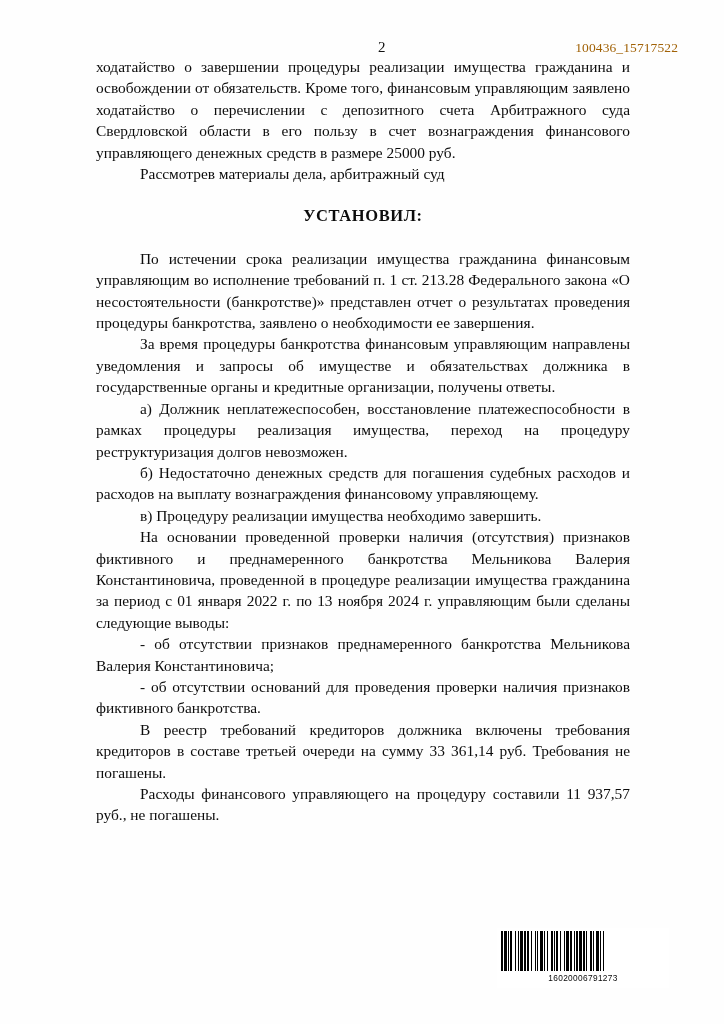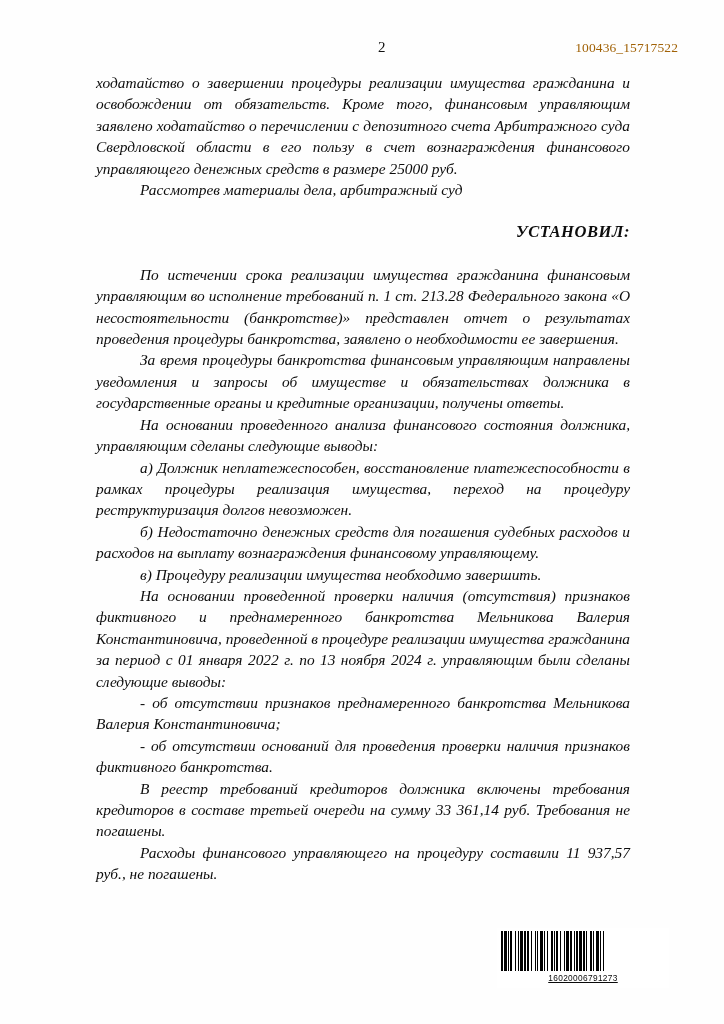--- a/index.html
+++ b/index.html
@@ -49,45 +49,44 @@
     top: 1px;
     font-size: 13.5px;
     line-height: 18px;
     letter-spacing: 0.1px;
     color: #a16207;
   }
 
   
   .content {
     position: absolute;
-    top: 72px;
+    top: 56px;
     left: 96px;
     width: 534px;
-    font-style: italic;
   }
 
   p.para {
     margin: 0;
     font-size: 15.4px;
     line-height: 21.4px;
     text-align: justify;
     text-justify: inter-word;
     text-indent: 44px;
     hyphens: none;
   }
   p.para.noindent {
     text-indent: 0;
   }
 
   h1.ustanovil {
     margin: 0;
     font-size: 16.5px;
     line-height: 21.4px;
     font-weight: bold;
-    text-align: right;
+    text-align: center;
     letter-spacing: 0.6px;
     text-indent: 0;
   }
 
   .spacer-sm { height: 21px; }
 
   
   .barcode-block {
     position: absolute;
     left: 497px;
@@ -118,21 +117,20 @@
   .barcode-bars i.sp2 { background: transparent; width: 3px; }
   .barcode-number {
     text-align: center;
     font-family: "Liberation Sans", "DejaVu Sans", sans-serif;
     font-size: 8.3px;
     letter-spacing: 0.35px;
     color: #0a0a0a;
     margin-top: 2px;
     height: 11px;
     line-height: 11px;
-    text-decoration: underline;
   }
 </style>
 </head>
 <body>
 
 <div class="page">
 
   <div class="page-header">
     <div class="page-number">2</div>
     <div class="doc-code">100436_15717522</div>
@@ -145,21 +143,20 @@
     <p class="para">Рассмотрев материалы дела, арбитражный суд</p>
 
     <div class="spacer-sm"></div>
 
     <h1 class="ustanovil">УСТАНОВИЛ:</h1>
 
     <div class="spacer-sm"></div>
 
     <p class="para">По истечении срока реализации имущества гражданина финансовым управляющим во исполнение требований п. 1 ст. 213.28  Федерального закона «О несостоятельности (банкротстве)» представлен отчет о результатах проведения процедуры банкротства, заявлено о необходимости ее завершения.</p>
     <p class="para">За время процедуры банкротства финансовым управляющим направлены уведомления и запросы об имуществе и обязательствах должника в государственные органы и кредитные организации, получены ответы.</p>
-    <p class="para">На основании проведенного анализа финансового состояния должника, управляющим сделаны следующие выводы:</p>
     <p class="para">а) Должник неплатежеспособен, восстановление платежеспособности в рамках процедуры реализация имущества, переход на процедуру реструктуризация долгов невозможен.</p>
     <p class="para">б) Недостаточно денежных средств для погашения судебных расходов и расходов на выплату вознаграждения финансовому управляющему.</p>
     <p class="para">в) Процедуру реализации имущества необходимо завершить.</p>
     <p class="para">На основании проведенной проверки наличия (отсутствия) признаков фиктивного и преднамеренного банкротства Мельникова Валерия Константиновича, проведенной в процедуре реализации имущества гражданина за период с 01 января 2022 г. по 13 ноября 2024 г. управляющим были сделаны следующие выводы:</p>
     <p class="para">- об отсутствии признаков преднамеренного банкротства Мельникова Валерия Константиновича;</p>
     <p class="para">- об отсутствии оснований для проведения проверки наличия признаков фиктивного банкротства.</p>
     <p class="para">В реестр требований кредиторов должника включены требования кредиторов в составе третьей очереди на сумму 33 361,14 руб. Требования не погашены.</p>
     <p class="para">Расходы финансового управляющего на процедуру составили 11 937,57 руб., не погашены.</p>
 
   </div>

